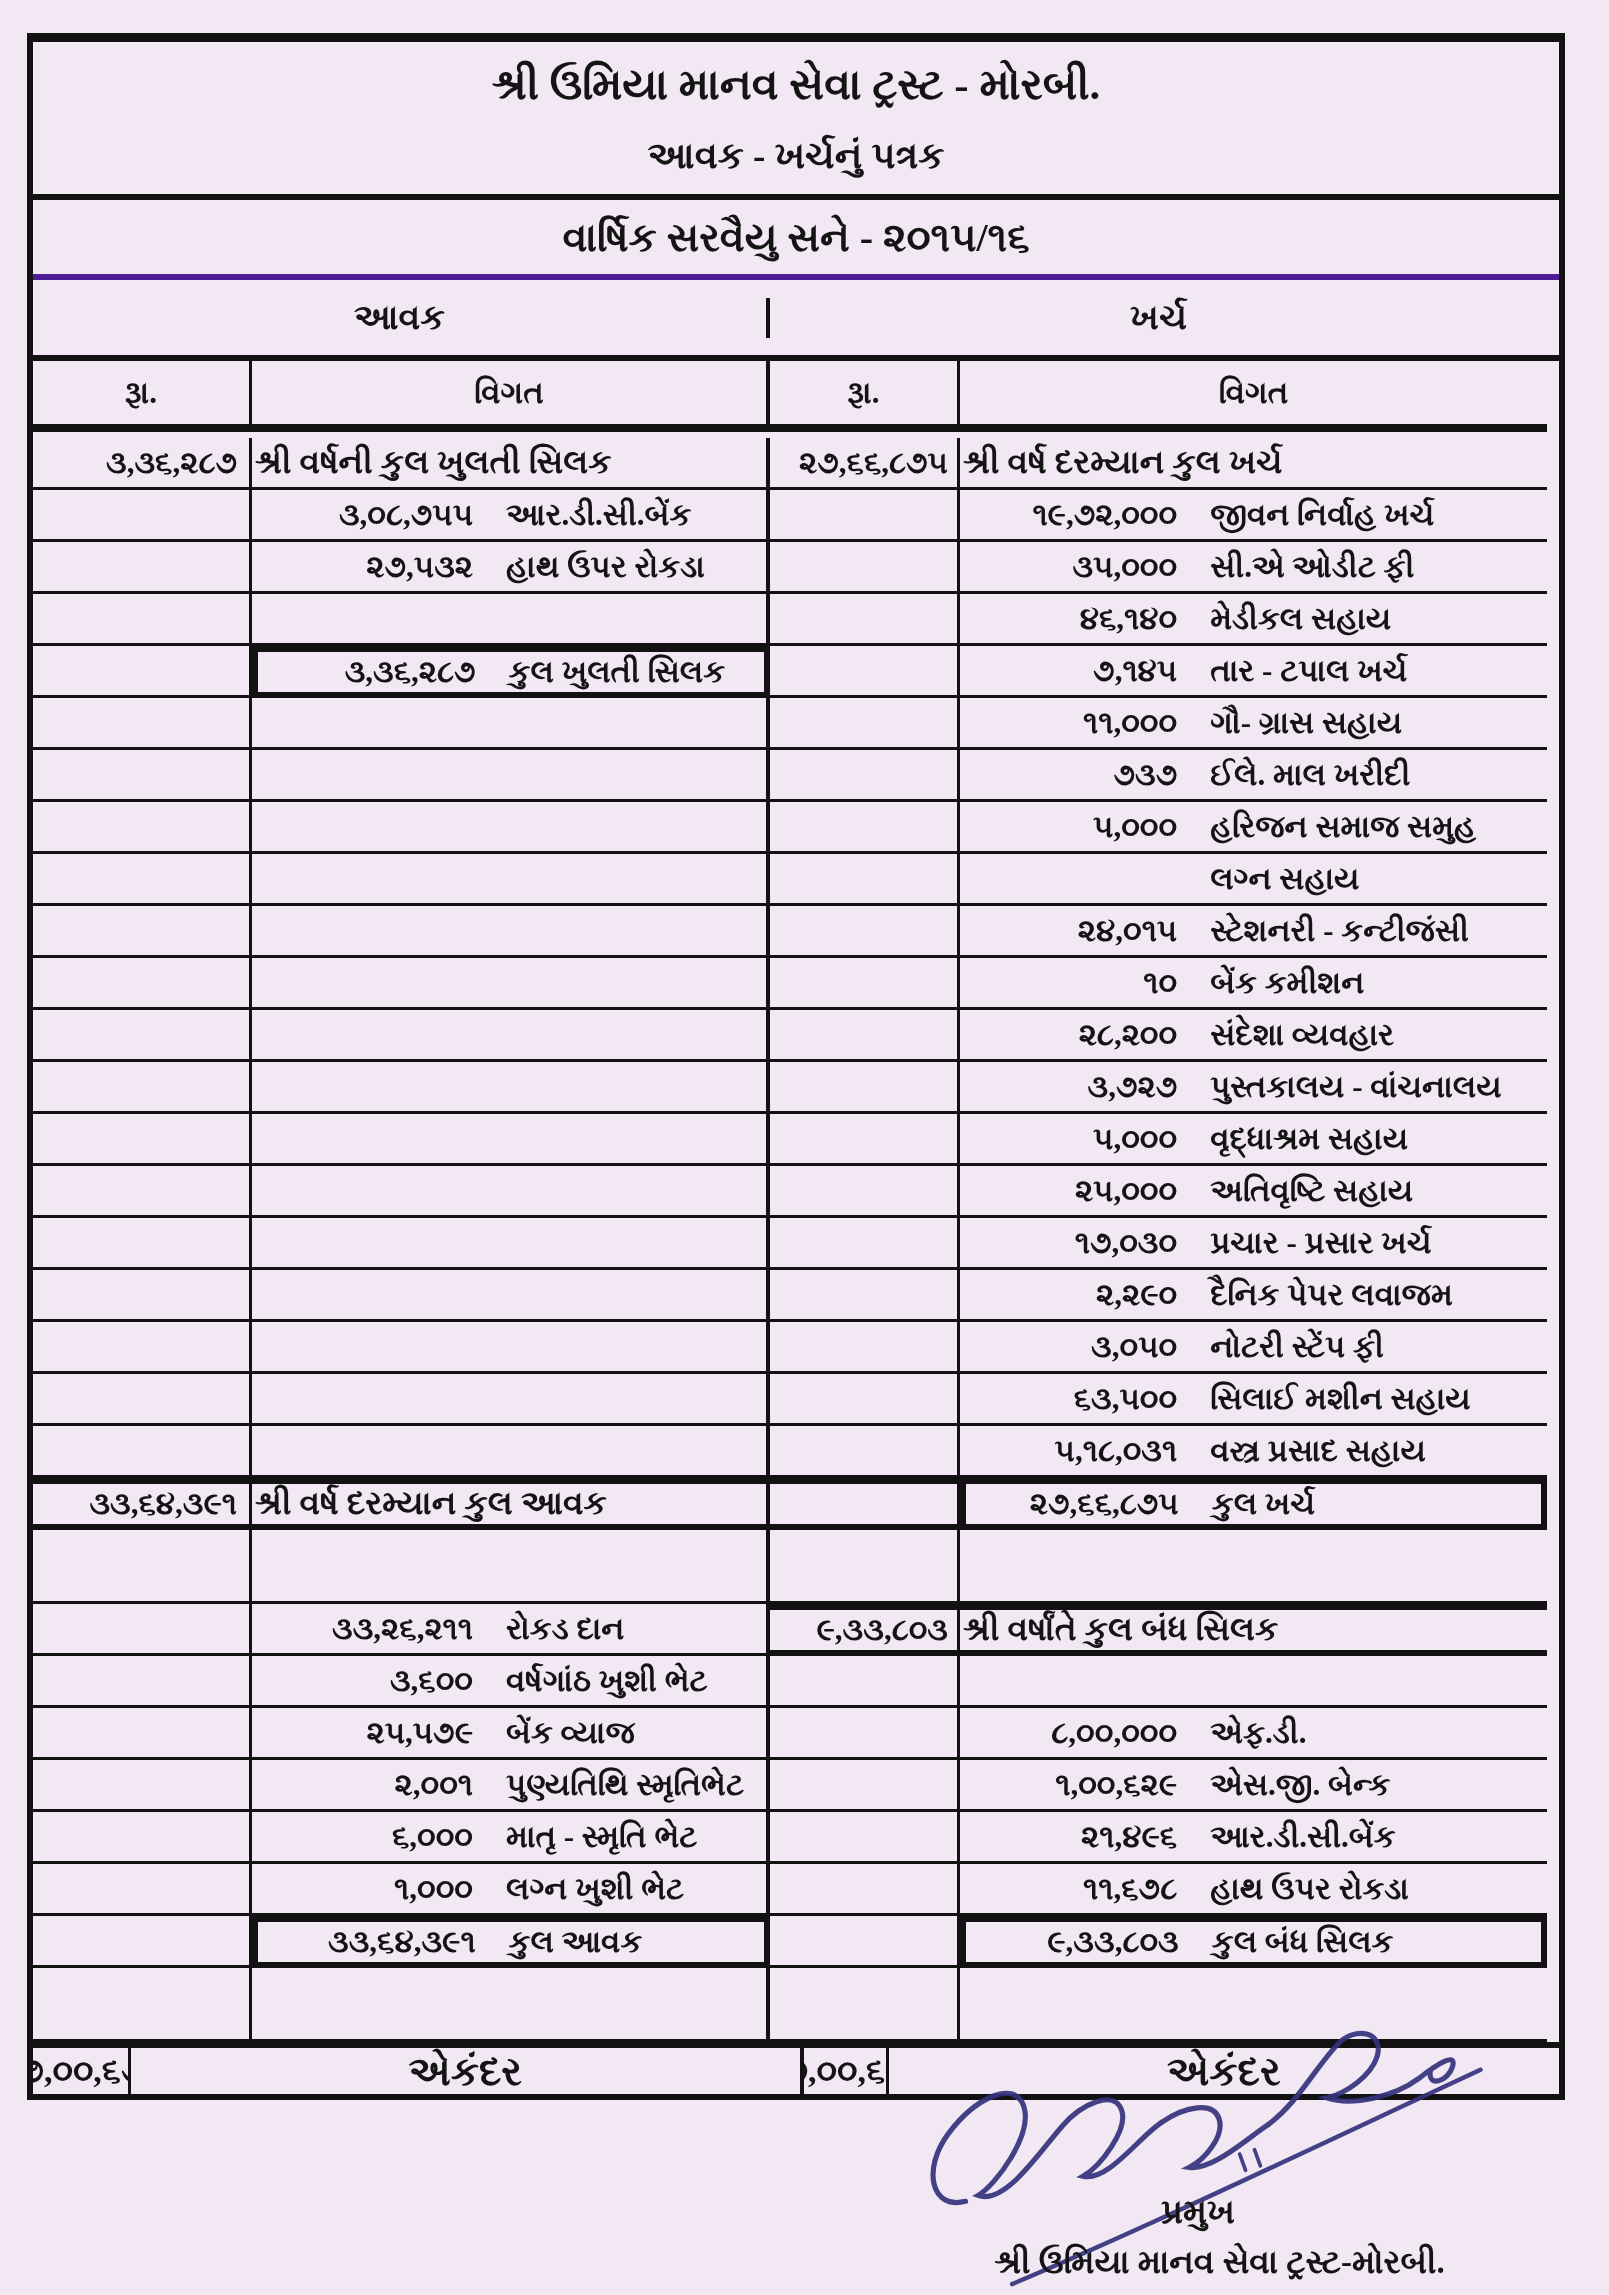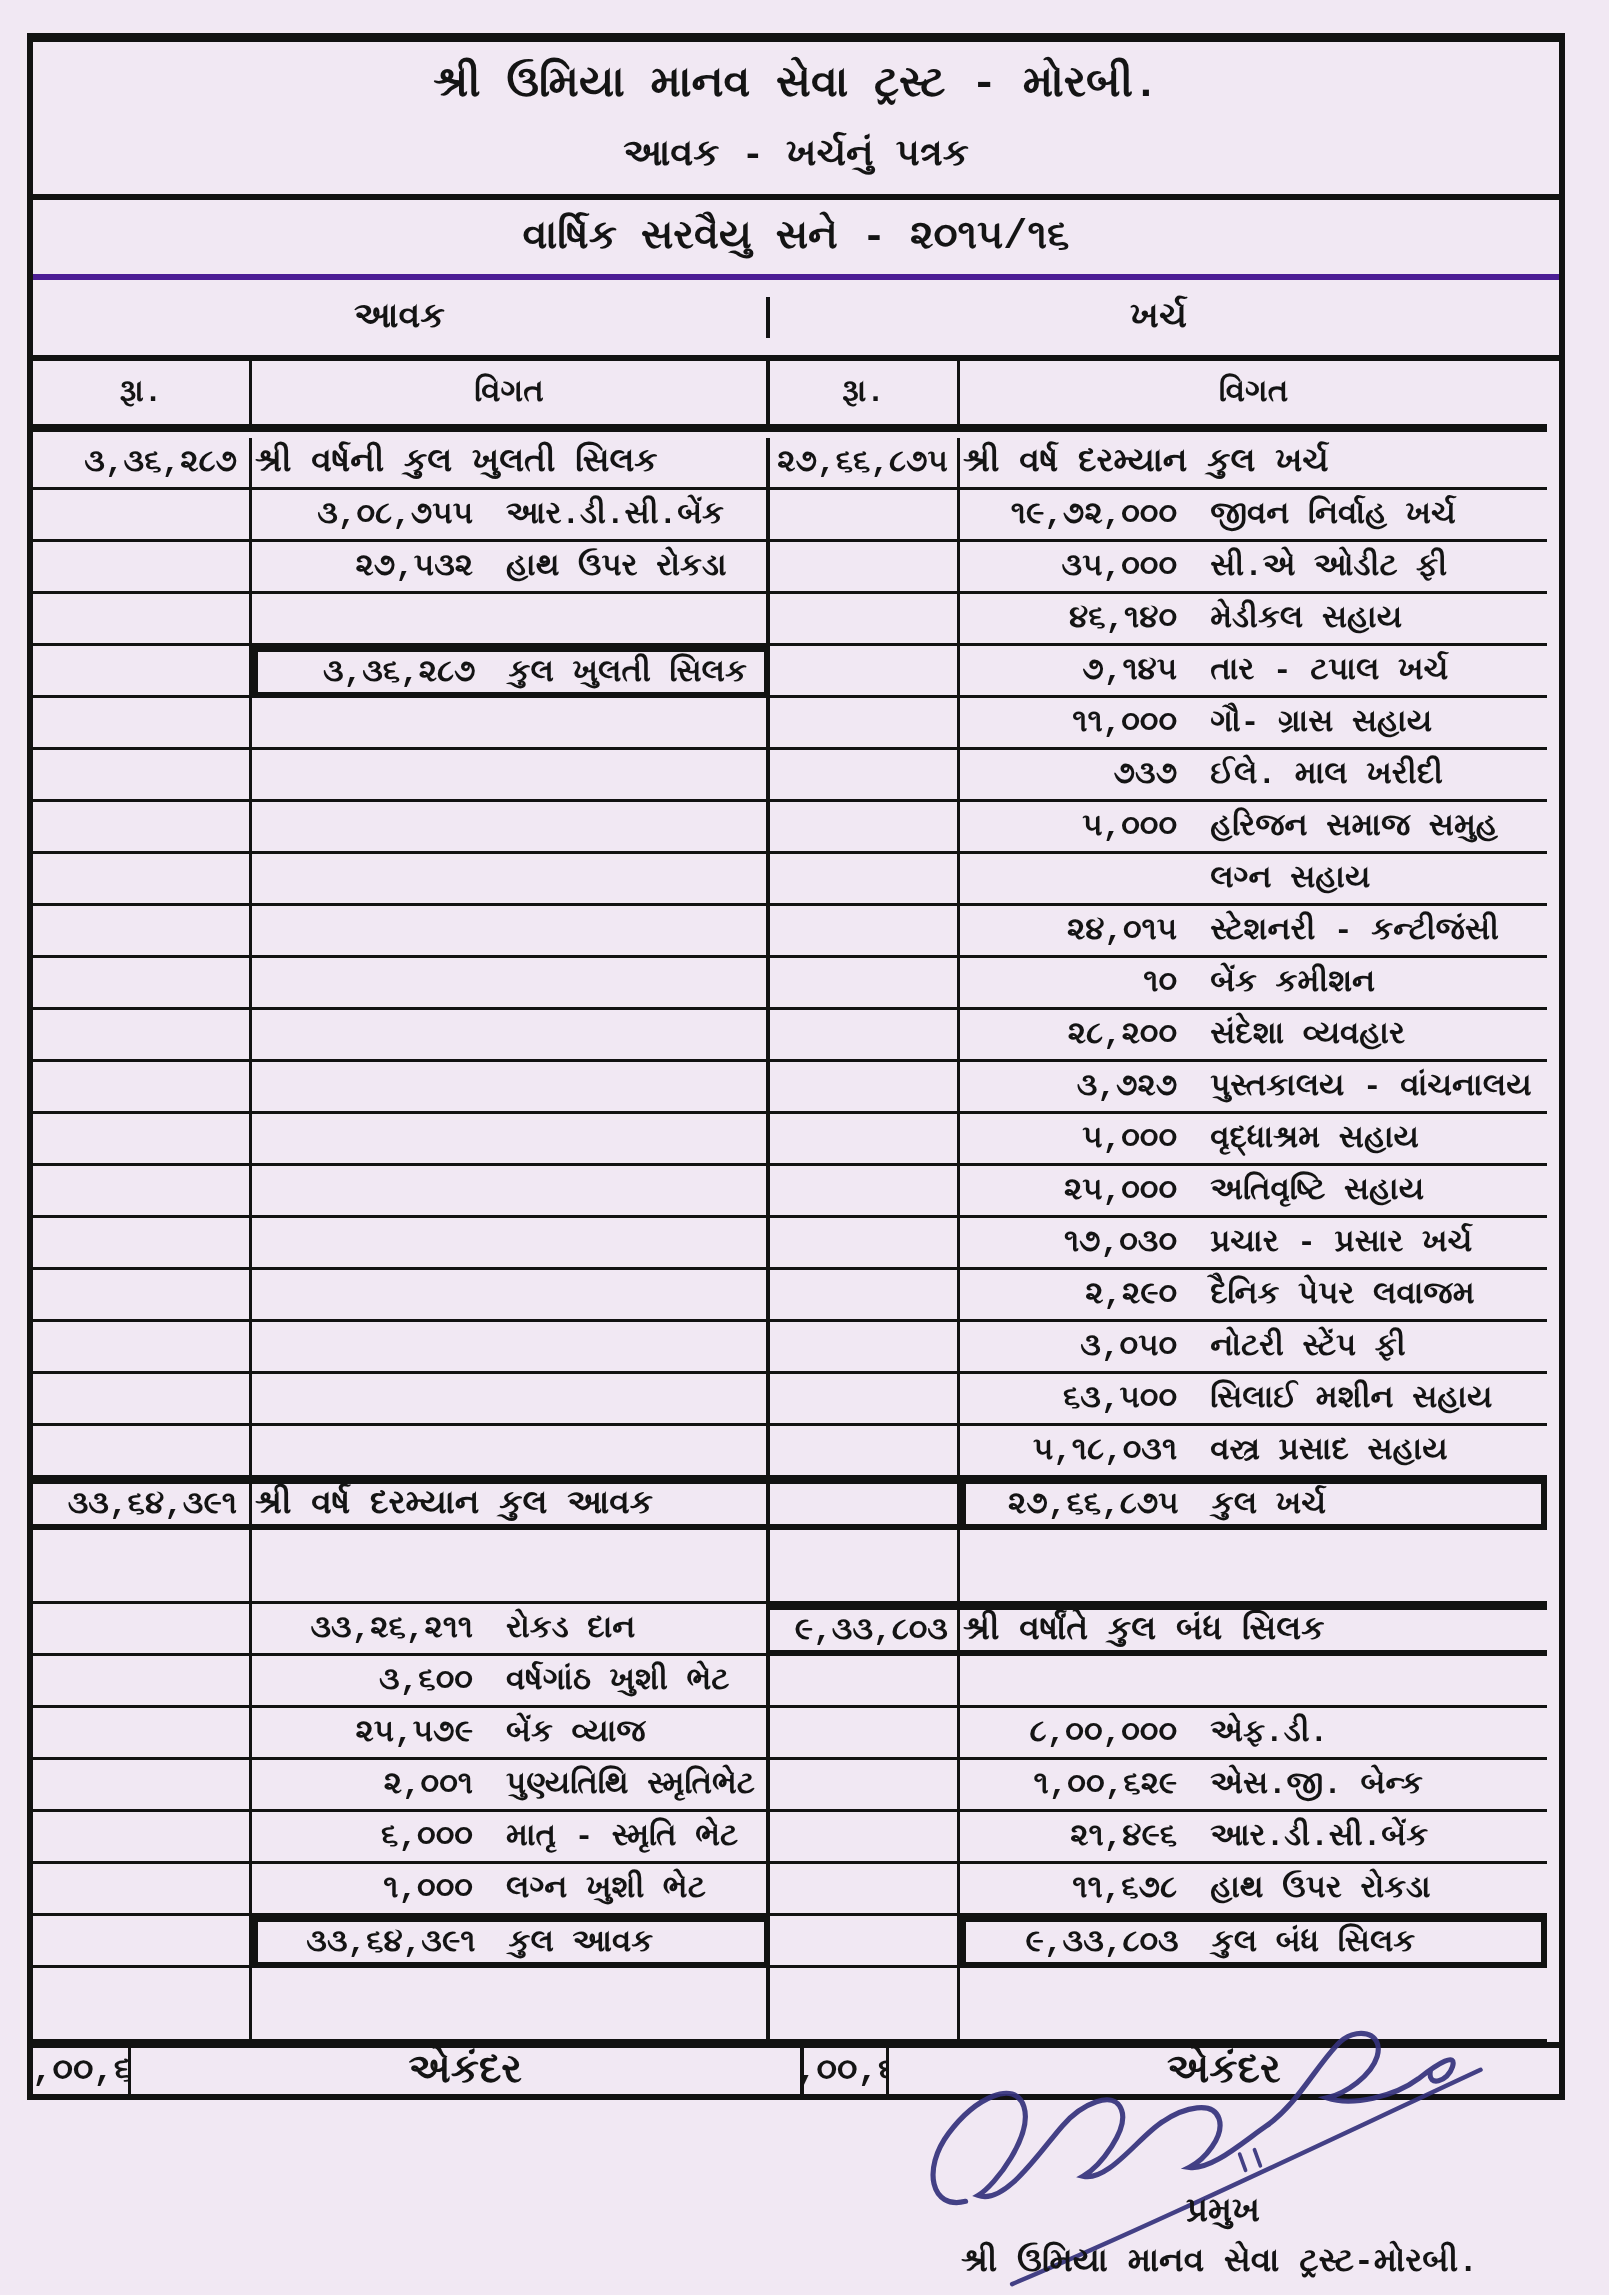--- a/index.html
+++ b/index.html
@@ -1,17 +1,17 @@
 <!DOCTYPE html>
 <html style="font-size:12px"><head>
 <meta charset="utf-8">
 <style>
   html,body{margin:0;padding:0;}
   .page{position:relative;width:1609px;height:2295px;background:#f1e8f3;overflow:hidden;
-        font-family:Liberation Mono, monospace;font-weight:bold;color:#141414;}
+        font-family:Liberation Serif, serif;font-weight:bold;color:#141414;}
   .sheet{position:absolute;left:27px;top:33px;width:1538px;box-sizing:border-box;
          border:6px solid #121212;border-top-width:9.6px;}
   .trow{display:flex;height:52px;}
   .trow.tall{height:74px;}
   .cell{box-sizing:border-box;height:100%;display:flex;align-items:center;
         border-bottom:3px solid #121212;overflow:hidden;}
   .c1{width:219px;border-right:3px solid #121212;justify-content:flex-end;padding-right:12px;}
   .c2{width:518px;border-right:4.4px solid #121212;}
   .c3{width:190px;border-right:3px solid #121212;justify-content:flex-end;padding-right:9px;}
   .c4{width:587px;}
@@ -37,21 +37,21 @@
   .section-row{height:75px;display:flex;border-bottom:6px solid #121212;font-size:35px;align-items:center;}
   .half-l{width:737px;border-right:4.4px solid #121212;display:flex;align-items:center;justify-content:center;box-sizing:border-box;}
   .half-r{width:777px;display:flex;align-items:center;justify-content:center;}
   .colhead-row{height:71px;}
   .colhead-row .cell{border-bottom-width:8.1px;font-size:31px;}
   .colhead-row .c1,.colhead-row .c3{justify-content:center;padding:0;}
   .colhead-row .c2,.colhead-row .c4{justify-content:center;}
   .body-text{font-size:31px;margin-top:6px;}
   
   .sig-svg{position:absolute;left:895px;top:2024px;width:614px;height:266px;}
-  .signatory{position:absolute;left:1053px;top:2193px;width:340px;text-align:center;font-size:34px;}
+  .signatory{position:absolute;left:1028px;top:2193px;width:340px;text-align:center;font-size:34px;}
   .orgline{position:absolute;left:909px;top:2244px;width:621px;text-align:center;font-size:33px;white-space:nowrap;}
 </style>
 </head>
 <body>
 
 <div class="page">
 
   <div class="sheet">
 
     <div class="title-row">

